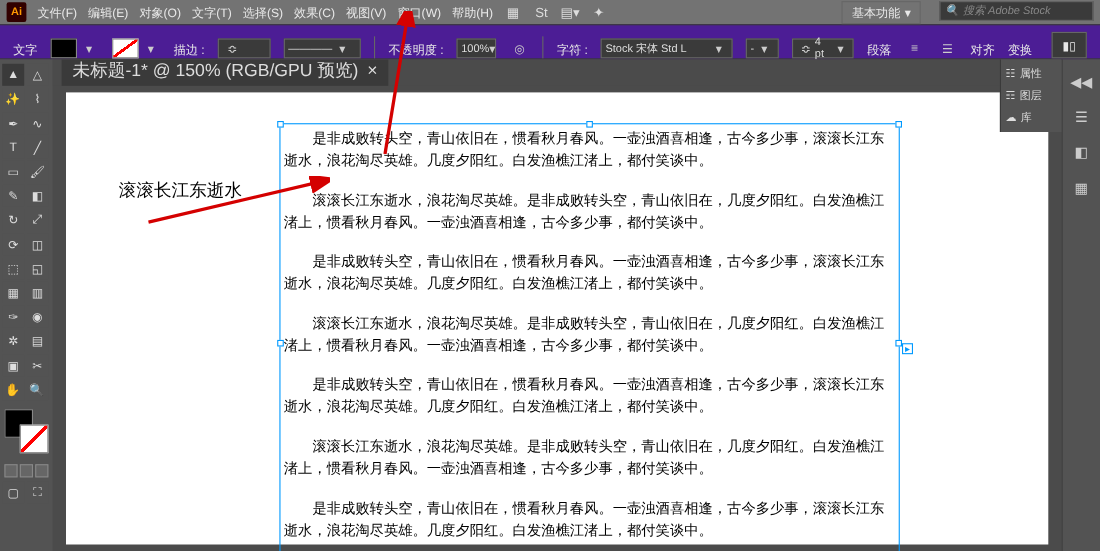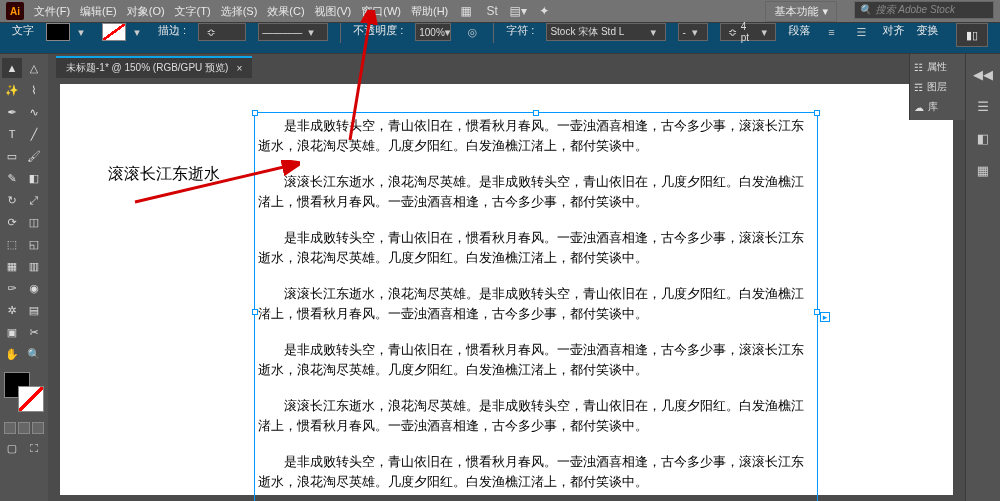--- a/index.html
+++ b/index.html
@@ -5,21 +5,21 @@
 * { margin: 0; padding: 0; box-sizing: border-box; font-family: "Microsoft YaHei", sans-serif; }
 body { width: 1000px; height: 501px; background: #4b4b4b; overflow: hidden; position: relative; color: #e8e8e8; font-size: 11px; }
 .menubar { height: 22px; background: #737373; display: flex; align-items: center; padding: 0 6px; gap: 10px; }
 .ai-logo { width: 18px; height: 18px; background: #310000; color: #ff9a00; font-weight: bold; font-size: 10px; display: flex; align-items: center; justify-content: center; border-radius: 2px; }
 .menu-item { font-size: 11px; color: #e8e8e8; cursor: pointer; }
 .menu-right { margin-left: auto; display: flex; align-items: flex-start; gap: 17px; }
 .menu-icon { width: 16px; height: 16px; display: flex; align-items: center; justify-content: center; color: #ddd; font-size: 12px; }
 .dropdown-btn { display: flex; align-items: center; gap: 4px; padding: 2px 8px; border: 1px solid #666; font-size: 11px; }
 .search-box { width: 140px; height: 18px; background: #3a3a3a; border: 1px solid #666; display: flex; align-items: center; padding: 0 4px; gap: 4px; color: #888; font-size: 10px; font-style: italic; }
 
-.controlbar { height: 32px; background: #0c4a6e; display: flex; align-items: flex-start; padding: 0 12px; gap: 12px; border-top: 1px solid #3a3a3a; border-bottom: 1px solid #3a3a3a; }
+.controlbar { height: 32px; background: #4c1d95; display: flex; align-items: flex-end; padding: 0 12px; gap: 12px; border-top: 1px solid #3a3a3a; border-bottom: 1px solid #3a3a3a; }
 .ctrl-label { font-size: 11px; color: #e8e8e8; }
 .color-swatch { width: 24px; height: 18px; background: #000; border: 1px solid #888; }
 .stroke-swatch { width: 24px; height: 18px; background: #fff; border: 1px solid #888; position: relative; }
 .stroke-swatch::after { content: ""; position: absolute; inset: 0; background: linear-gradient(to top left, transparent 45%, red 45%, red 55%, transparent 55%); }
 .sel-input { height: 18px; background: #3a3a3a; border: 1px solid #666; color: #ddd; font-size: 10px; padding: 0 3px; display: flex; align-items: center; }
 .vdiv { width: 1px; height: 20px; background: #666; }
 .ctrl-icon { width: 18px; height: 18px; display: flex; align-items: center; justify-content: center; color: #ccc; font-size: 11px; }
 .panel-toggle { width: 32px; height: 24px; background: #3a3a3a; border: 1px solid #666; display: flex; align-items: center; justify-content: center; margin-left: auto; }
 
 .workspace { position: absolute; top: 54px; left: 0; right: 0; bottom: 0; display: flex; }
@@ -29,21 +29,21 @@
 .tool-btn.active { background: #3a3a3a; }
 .fill-stroke { width: 40px; height: 40px; position: relative; margin: 6px 2px; }
 .fill-sq { position: absolute; top: 0; left: 0; width: 26px; height: 26px; background: #000; border: 1px solid #888; }
 .stroke-sq { position: absolute; bottom: 0; right: 0; width: 26px; height: 26px; background: #fff; border: 1px solid #888; }
 .stroke-sq::after { content: ""; position: absolute; inset: 0; background: linear-gradient(to top left, transparent 45%, red 45%, red 55%, transparent 55%); }
 .mini-tools { display: flex; gap: 2px; margin: 2px; }
 .mini-btn { width: 12px; height: 12px; background: #666; border: 1px solid #888; }
 
 .canvas-area { flex: 1; background: #4b4b4b; position: relative; overflow: hidden; }
 .tab-bar { height: 24px; background: #4b4b4b; display: flex; align-items: flex-end; padding: 0 8px; }
-.doc-tab { background: #3a3a3a; color: #ddd; font-size: 10px; padding: 3px 10px; display: flex; align-items: center; gap: 8px; border-top: 2px solid #0ea5e9; }
+.doc-tab { background: #3a3a3a; color: #ddd; font-size: 16px; padding: 3px 10px; display: flex; align-items: center; gap: 8px; border-top: 2px solid #0ea5e9; }
 .canvas { position: absolute; top: 30px; left: 12px; right: 12px; bottom: 6px; background: #fff; color: #000; font-family: "SimSun", serif; font-size: 13px; line-height: 20px; }
 .text-frame { position: absolute; top: 30px; left: 196px; width: 560px; padding: 2px; }
 .para { margin-bottom: 16px; text-underline-offset: 2px; text-indent: 2em; }
 .text-frame.selected::before { content: ""; position: absolute; inset: -2px; border: 1px solid #0099ff; pointer-events: none; }
 .handle { position: absolute; width: 6px; height: 6px; background: #fff; border: 1px solid #0099ff; }
 .handle.tl { top: -4px; left: -4px; } .handle.tr { top: -4px; right: -4px; }
 .handle.tm { top: -4px; left: 50%; margin-left: -3px; }
 .handle.ml { top: 50%; left: -4px; margin-top: -3px; } .handle.mr { top: 50%; right: -4px; margin-top: -3px; }
 .out-port { position: absolute; right: -14px; top: 50%; width: 10px; height: 10px; border: 1px solid #0099ff; background: #fff; display: flex; align-items: center; justify-content: center; color: #0099ff; font-size: 9px; }
 

